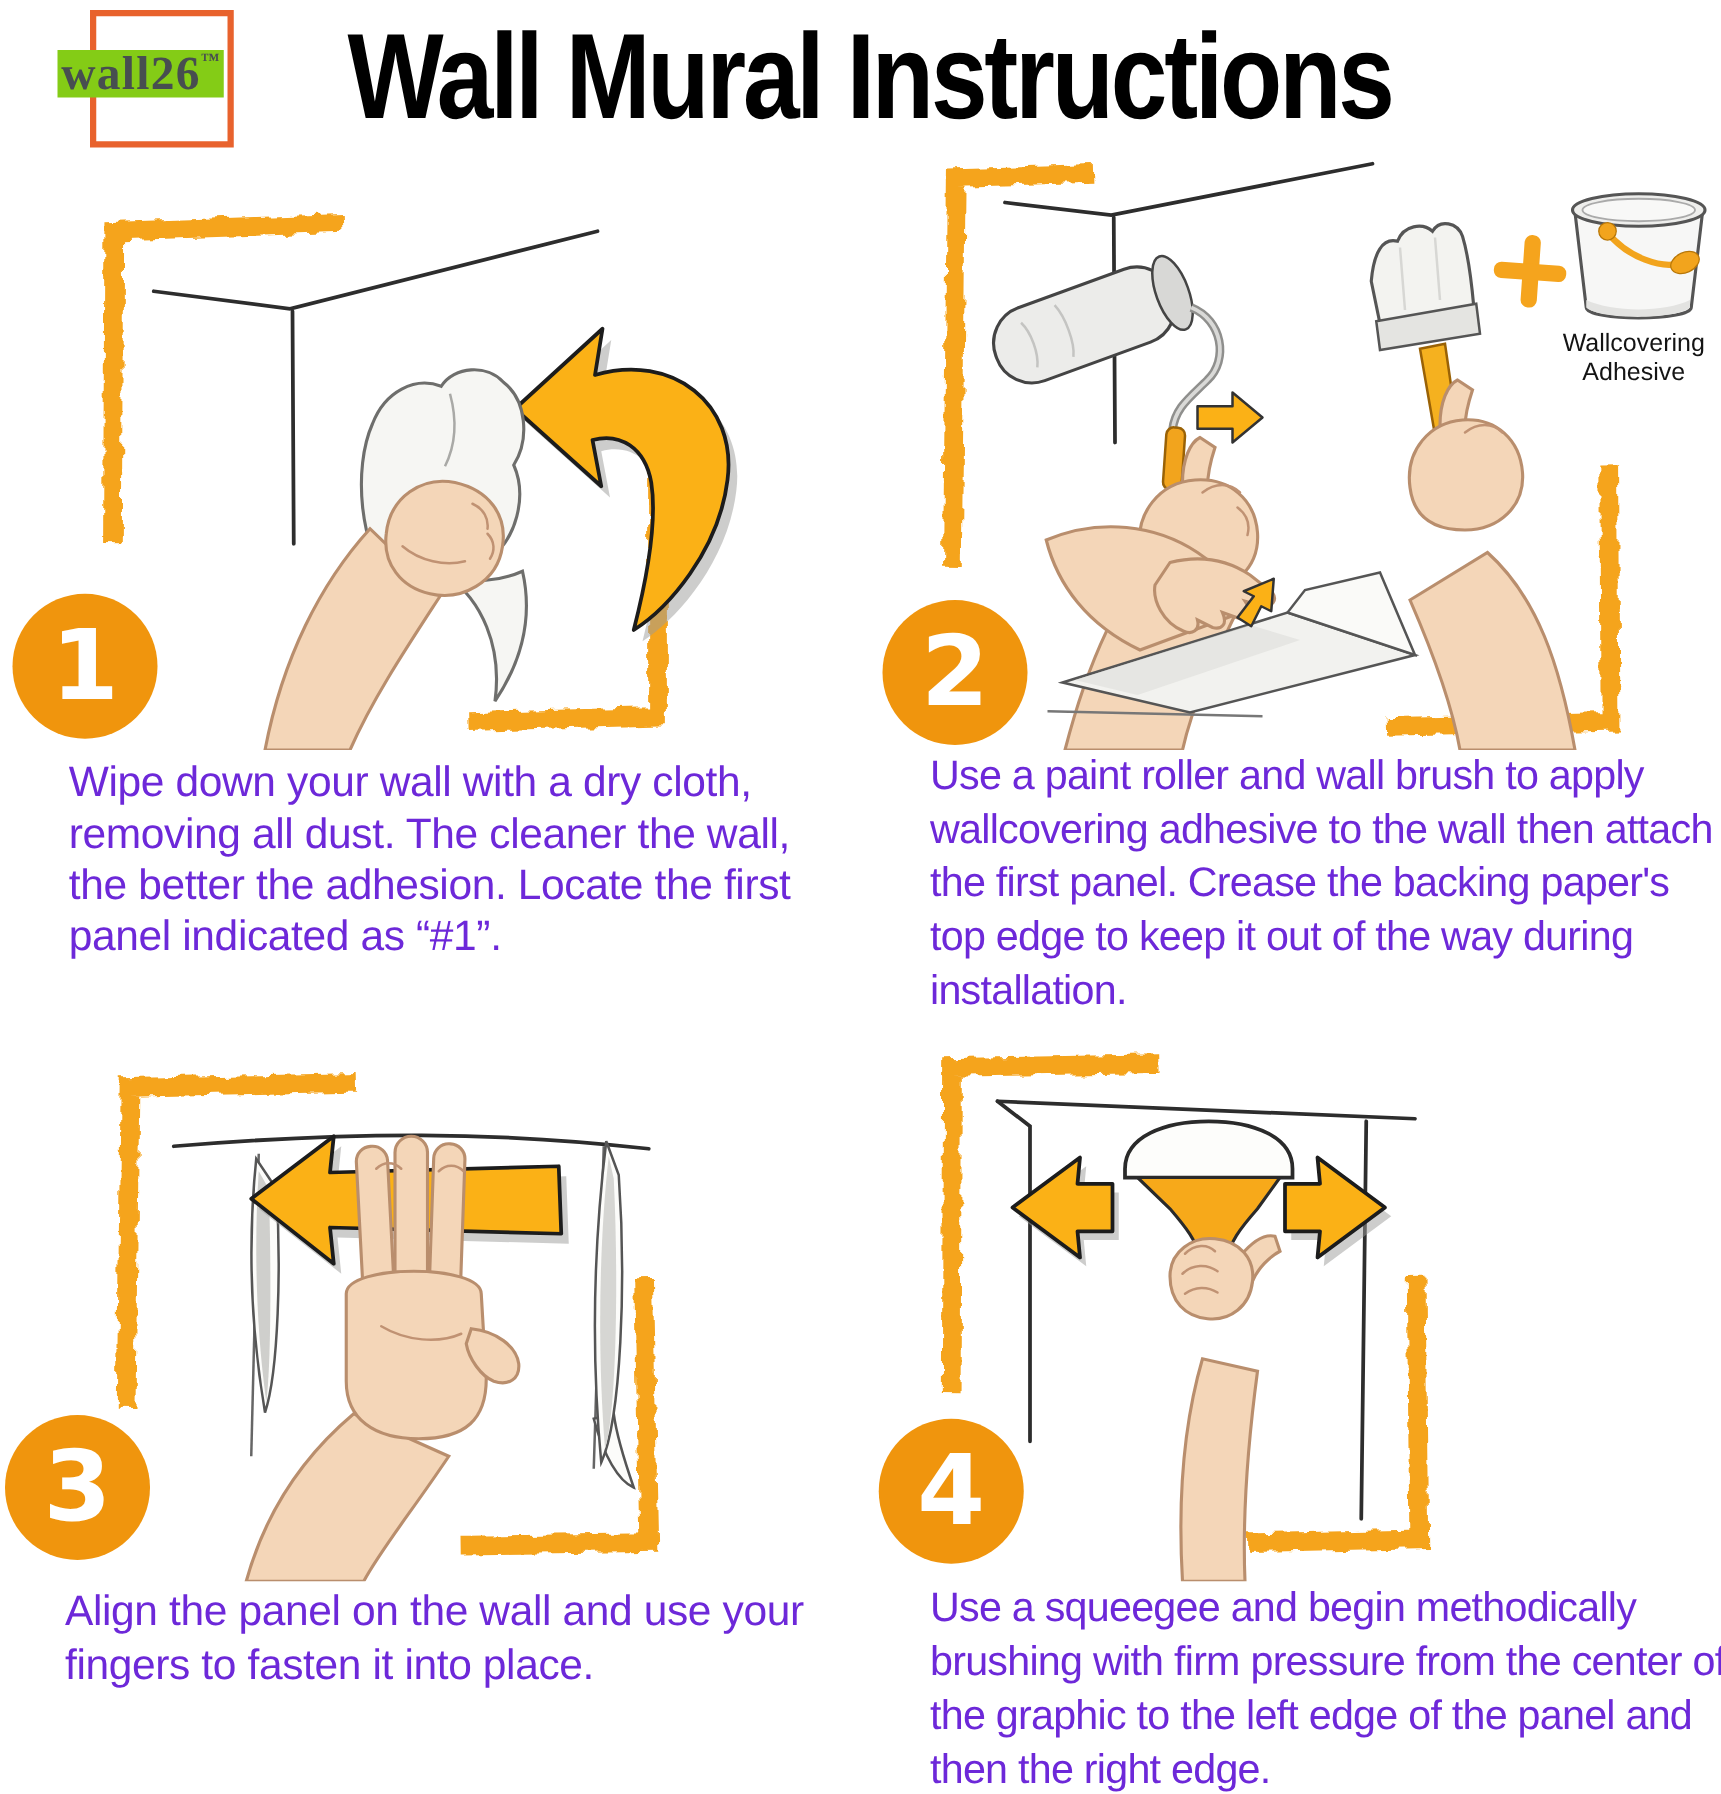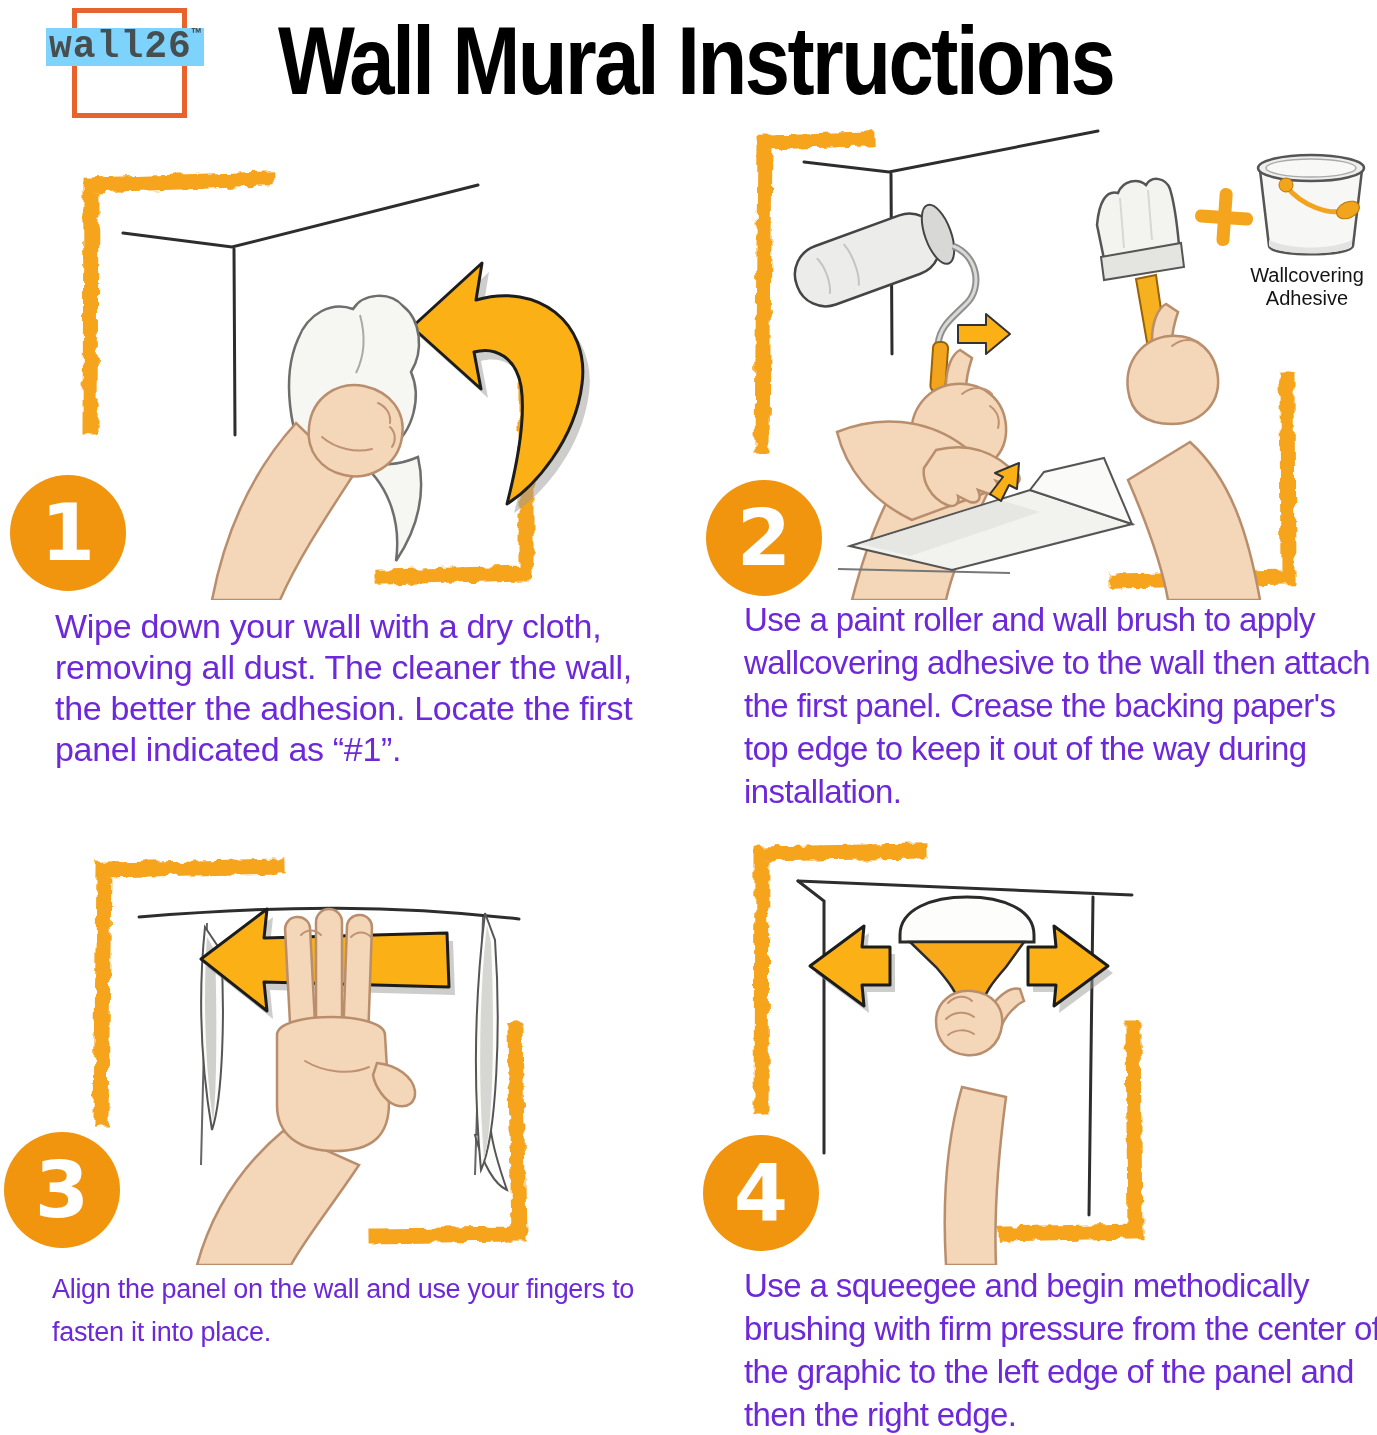--- a/index.html
+++ b/index.html
@@ -3,22 +3,22 @@
 <meta charset="utf-8">
 <style>
   html,body { margin:0; padding:0; background:#ffffff; }
   .page {
     position:relative; width:1377px; height:1435px; background:#ffffff;
     font-family:"Liberation Sans", sans-serif; overflow:hidden;
   }
   
   .logo-box { position:absolute; left:72px; top:8px; width:105px; height:100px;
     border:5px solid #E8622D; background:transparent; }
-  .logo-text { position:absolute; left:46px; top:28px; background:#7dd3fc; padding:0 3px;
-    font-family:Liberation Mono, monospace; font-weight:bold; font-size:38px;
+  .logo-text { position:absolute; left:46px; top:40px; background:#84cc16; padding:0 3px;
+    font-family:Liberation Serif, serif; font-weight:bold; font-size:38px;
     color:#474E50; letter-spacing:1px; line-height:1; }
   .logo-tm { font-size:15px; vertical-align:18px; letter-spacing:0; }
   .title { position:absolute; left:278px; top:12px; font-weight:bold; font-size:97px;
     letter-spacing:-3px; color:#000; white-space:nowrap;
     transform:scaleX(.84); transform-origin:0 50%; line-height:1; }
   
   .ill { position:absolute; }
   .crayon { stroke:#F5A41D; stroke-width:15; fill:none; stroke-linecap:square; }
   .wall { stroke:#2d2d2d; stroke-width:3; fill:none; stroke-linecap:round; }
   .skin { fill:#f4d6b8; stroke:#b98e6d; stroke-width:2.5; }
@@ -29,21 +29,21 @@
   .shadow { fill:#9b9b99; opacity:.5; stroke:none; }
   
   .num { position:absolute; width:116px; height:116px; border-radius:50%;
     background:#F0950D; color:#fff; font-family:"DejaVu Sans", sans-serif;
     font-weight:bold; font-size:78px; line-height:1;
     display:flex; align-items:center; justify-content:center; }
   
   .cap { position:absolute; color:#6d28d9; letter-spacing:-0.3px; }
   .cap1 { left:55px;  top:606px;  width:622px; font-size:34px; line-height:41px; }
   .cap2 { left:744px; top:598px;  width:640px; font-size:33px; line-height:43px; letter-spacing:-0.6px; }
-  .cap3 { left:52px;  top:1268px; width:628px; font-size:27px; line-height:43px; }
+  .cap3 { left:52px;  top:1268px; width:628px; font-size:34px; line-height:43px; }
   .cap4 { left:744px; top:1264px; width:638px; font-size:33px; line-height:43px; letter-spacing:-0.6px; }
   .bucket-label { position:absolute; left:1232px; top:264px; width:150px; text-align:center;
     font-size:20px; line-height:23px; color:#141414; }
 </style>
 </head>
 <body>
 
 <div class="page">
 
   <div class="logo-box"></div>

